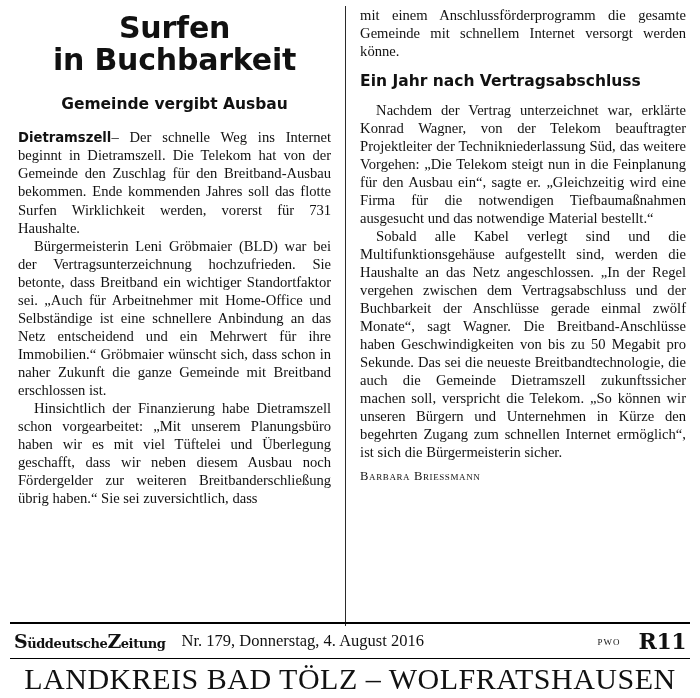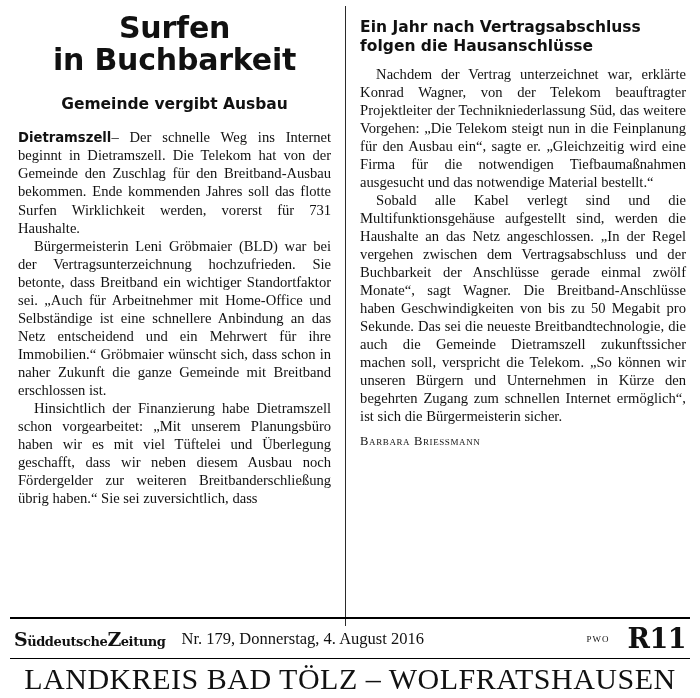--- a/index.html
+++ b/index.html
@@ -140,21 +140,21 @@
   }
   .pwo {
     font-size: 12.5px;
     font-variant: small-caps;
     letter-spacing: 1px;
     padding-right: 18px;
   }
   .pagenum {
     font-family: "DejaVu Serif", serif;
     font-weight: bold;
-    font-size: 27px;
+    font-size: 22px;
     letter-spacing: -0.5px;
   }
   .footer-rule-mid {
     border: 0;
     border-top: 1px solid #000;
     margin: 2px 0 3px 0;
   }
   .region {
     text-align: center;
     font-family: "Liberation Serif", serif;
@@ -182,24 +182,24 @@
       </h2>
 
       <p class="body first"><span class="lead">Dietramszell</span><span>– Der schnelle Weg ins Internet beginnt in Dietramszell. Die Telekom hat von der Gemeinde den Zuschlag für den Breitband-Ausbau bekommen. Ende kommenden Jahres soll das flotte Surfen Wirklichkeit werden, vorerst für 731 Haushalte.</span></p>
 
       <p class="body indent">Bürgermeisterin Leni Gröbmaier (BLD) war bei der Vertragsunterzeichnung hochzufrieden. Sie betonte, dass Breitband ein wichtiger Standortfaktor sei. „Auch für Arbeitnehmer mit Home-Office und Selbständige ist eine schnellere Anbindung an das Netz entscheidend und ein Mehrwert für ihre Immobilien.“ Gröbmaier wünscht sich, dass schon in naher Zukunft die ganze Gemeinde mit Breitband erschlossen ist.</p>
 
       <p class="body indent">Hinsichtlich der Finanzierung habe Dietramszell schon vorgearbeitet: „Mit unserem Planungsbüro haben wir es mit viel Tüftelei und Überlegung geschafft, dass wir neben diesem Ausbau noch Fördergelder zur weiteren Breitbanderschließung übrig haben.“ Sie sei zuversichtlich, dass</p>
     </div>
 
     <div class="col col-right">
+      <p class="body first">mit einem Anschlussförderprogramm die gesamte Gemeinde mit schnellem Internet versorgt werden könne.</p>
 
       <h3 class="crosshead">
         <span>Ein Jahr nach Vertragsabschluss</span>
-        <span class="l2">folgen die Hausanschlüsse</span>
       </h3>
 
       <p class="body indent">Nachdem der Vertrag unterzeichnet war, erklärte Konrad Wagner, von der Telekom beauftragter Projektleiter der Technikniederlassung Süd, das weitere Vorgehen: „Die Telekom steigt nun in die Feinplanung für den Ausbau ein“, sagte er. „Gleichzeitig wird eine Firma für die notwendigen Tiefbaumaßnahmen ausgesucht und das notwendige Material bestellt.“</p>
 
       <p class="body indent">Sobald alle Kabel verlegt sind und die Multifunktionsgehäuse aufgestellt sind, werden die Haushalte an das Netz angeschlossen. „In der Regel vergehen zwischen dem Vertragsabschluss und der Buchbarkeit der Anschlüsse gerade einmal zwölf Monate“, sagt Wagner. Die Breitband-Anschlüsse haben Geschwindigkeiten von bis zu 50 Megabit pro Sekunde. Das sei die neueste Breitbandtechnologie, die auch die Gemeinde Dietramszell zukunftssicher machen soll, verspricht die Telekom. „So können wir unseren Bürgern und Unternehmen in Kürze den begehrten Zugang zum schnellen Internet ermöglich“, ist sich die Bürgermeisterin sicher.</p>
 
       <div class="byline">Barbara Briessmann</div>
     </div>
 
   </div>

